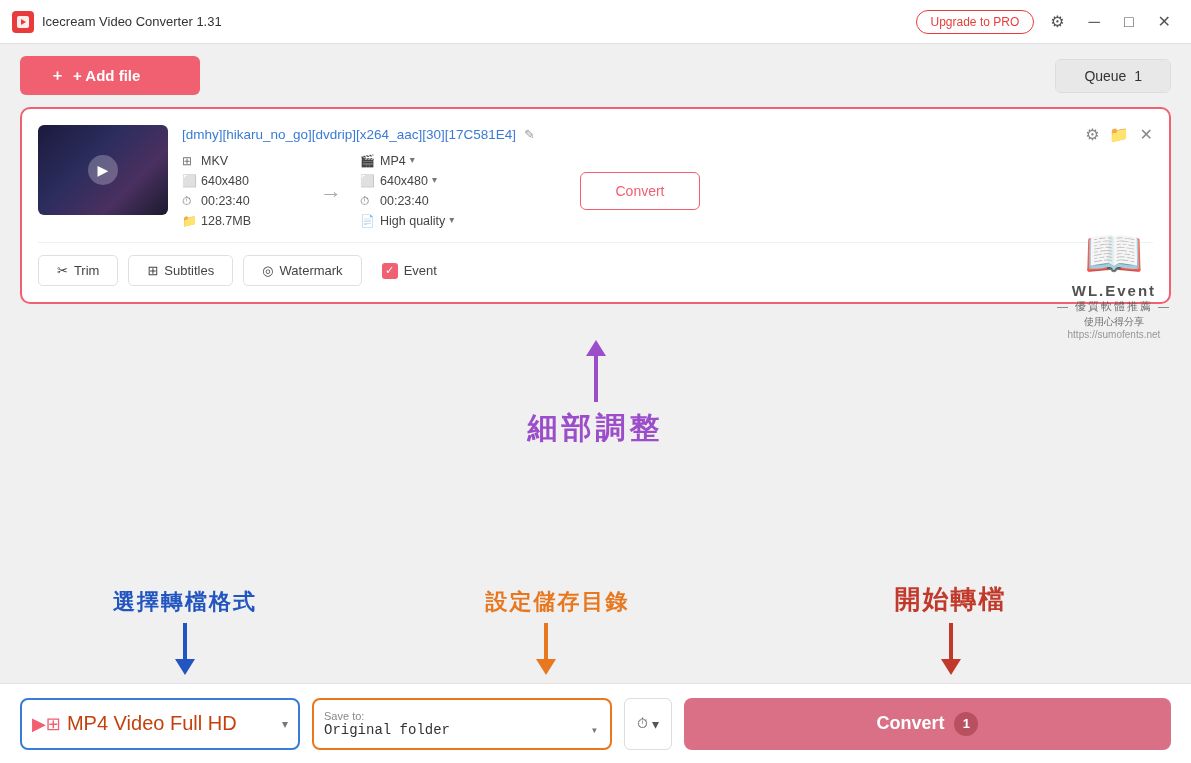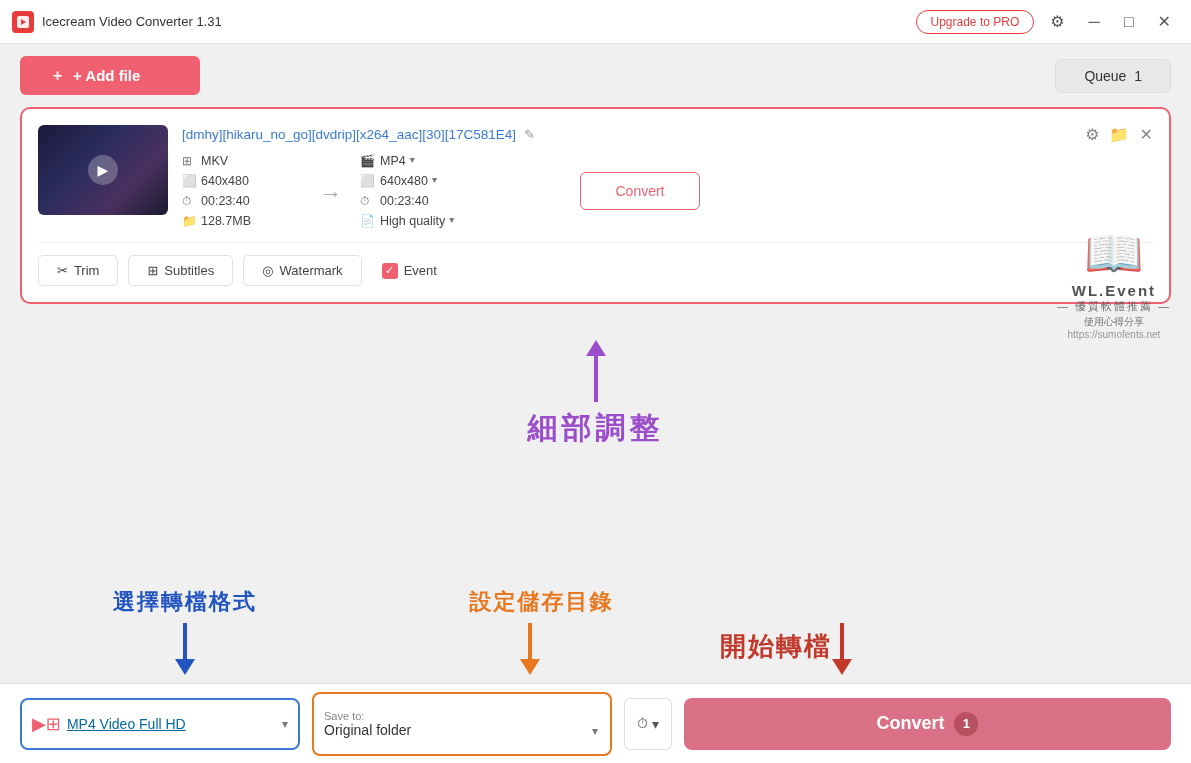--- a/index.html
+++ b/index.html
@@ -377,47 +377,47 @@
       padding: 0 10px;
       height: 52px;
       min-width: 280px;
     }
     .format-icon {
       color: #f06070;
       font-size: 18px;
     }
     .format-label {
       flex: 1;
-      font-size: 14px;
+      font-size: 20px;
       font-weight: 500;
-      color: #0369a1;
-      text-decoration: underline;
+      color: #c2410c;
     }
     .format-chevron {
       color: #777;
       font-size: 12px;
     }
     .saveto-group {
       border: 2.5px solid #e87820;
       border-radius: 8px;
       padding: 4px 12px 4px 10px;
-      height: 64px;
+      height: 52px;
       min-width: 300px;
       display: flex;
       flex-direction: column;
       justify-content: center;
     }
     .saveto-label {
       font-size: 11px;
       color: #888;
     }
     .saveto-value-row {
       display: flex;
       align-items: flex-end;
       justify-content: space-between;
+      font-family: Liberation Mono, monospace;
     }
     .saveto-value {
       font-size: 14px;
       color: #333;
     }
     .saveto-chevron {
       color: #777;
       font-size: 12px;
     }
     .schedule-btn {
@@ -607,39 +607,39 @@
 
 <div style="position:absolute;top:340px;left:50%;transform:translateX(-50%);display:flex;flex-direction:column;align-items:center;pointer-events:none;">
 
   <div style="display:flex;flex-direction:column;align-items:center;margin-bottom:6px;">
     <div style="width:0;height:0;border-left:10px solid transparent;border-right:10px solid transparent;border-bottom:16px solid #9b4dca;"></div>
     <div style="width:4px;height:46px;background:#9b4dca;"></div>
   </div>
   <span class="annotation-text-cjk annotation-purple">細部調整</span>
 </div>
 
-<div style="position:absolute;bottom:88px;left:0;right:12px;display:flex;align-items:flex-end;padding:0 30px;pointer-events:none;gap:0;">
+<div style="position:absolute;bottom:88px;left:0;right:12px;display:flex;align-items:flex-end;padding:0 30px;pointer-events:none;gap:16px;">
 
   <div style="display:flex;flex-direction:column;align-items:center;width:310px;">
     <span class="annotation-text-cjk annotation-blue" style="font-size:22px;letter-spacing:2px;margin-bottom:6px;">選擇轉檔格式</span>
     <div style="display:flex;flex-direction:column;align-items:center;">
       <div style="width:4px;height:36px;background:#2255c0;"></div>
       <div style="width:0;height:0;border-left:10px solid transparent;border-right:10px solid transparent;border-top:16px solid #2255c0;"></div>
     </div>
   </div>
 
   <div style="display:flex;flex-direction:column;align-items:center;width:340px;margin-left:20px;">
     <span class="annotation-text-cjk annotation-orange" style="font-size:22px;letter-spacing:2px;margin-bottom:6px;">設定儲存目錄</span>
     <div style="display:flex;flex-direction:column;align-items:center;">
       <div style="width:4px;height:36px;background:#e87820;"></div>
       <div style="width:0;height:0;border-left:10px solid transparent;border-right:10px solid transparent;border-top:16px solid #e87820;"></div>
     </div>
   </div>
 
-  <div style="display:flex;flex-direction:row;align-items:center;flex:1;margin-left:20px;">
+  <div style="display:flex;flex-direction:column;align-items:center;flex:1;margin-left:20px;">
     <span class="annotation-text-cjk annotation-darkred" style="font-size:26px;letter-spacing:2px;margin-bottom:6px;">開始轉檔</span>
     <div style="display:flex;flex-direction:column;align-items:center;">
       <div style="width:4px;height:36px;background:#c0392b;"></div>
       <div style="width:0;height:0;border-left:10px solid transparent;border-right:10px solid transparent;border-top:16px solid #c0392b;"></div>
     </div>
   </div>
 </div>
 
 <div class="bottom-bar">
 

